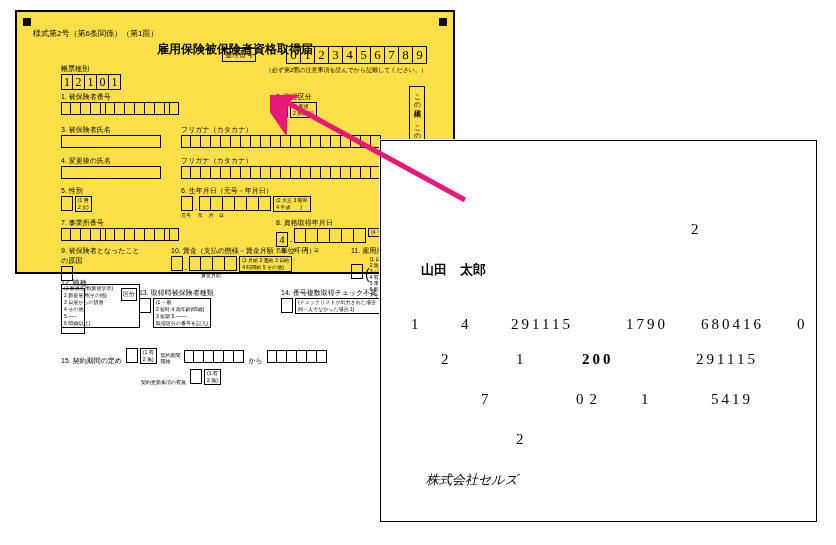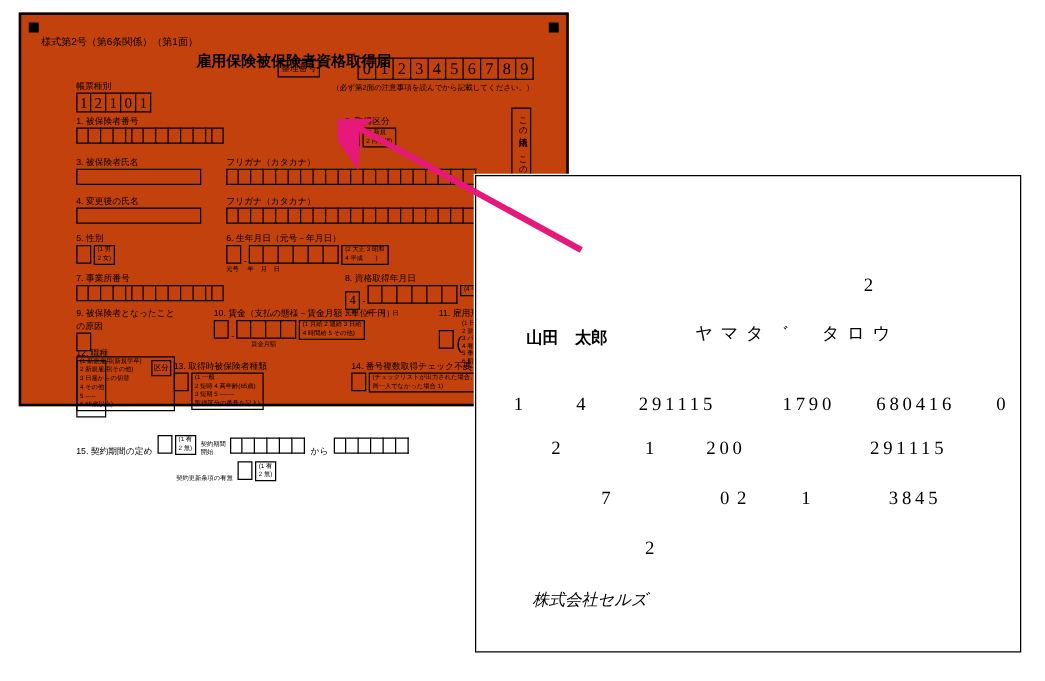--- a/index.html
+++ b/index.html
@@ -1,18 +1,18 @@
 <!DOCTYPE html>
 <html><head>
 <meta charset="utf-8">
 <style>
   html,body{margin:0;padding:0;background:#fff;font-family:"Hiragino Kaku Gothic ProN","Meiryo",sans-serif;}
   #stage{position:relative;width:836px;height:545px;background:#fff;overflow:hidden;}
   
-  .form{position:absolute;left:15px;top:10px;width:440px;height:315px;border:2px solid #000;box-sizing:border-box;background:#c2410c;}
+  .form{position:absolute;left:15px;top:10px;width:440px;height:264px;border:2px solid #000;box-sizing:border-box;background:#fde047;}
   .corner{position:absolute;width:8px;height:8px;background:#000;}
   .c-tl{left:6px;top:6px;}
   .c-tr{right:6px;top:6px;}
   .form-inner{position:absolute;left:16px;right:16px;top:16px;bottom:10px;font-size:7px;color:#000;}
   .hdr-top{font-size:8px;}
   .title{font-size:12px;font-weight:bold;text-align:center;margin-top:2px;}
   .seibango{position:absolute;right:10px;top:18px;}
   .seibango .lbl{display:inline-block;font-size:7px;border:1px solid #000;padding:1px 2px;vertical-align:middle;}
   .seibango .digits{display:inline-block;vertical-align:middle;margin-left:28px;}
   .seibango .digits span{display:inline-block;width:13px;height:16px;border:1px solid #000;border-left:none;text-align:center;font:13px/16px "Comic Sans MS",cursive;}
@@ -217,38 +217,37 @@
 
     <div class="vstrip">
       <div class="vcol">この用紙は、このまま機械</div>
     </div>
   </div>
 </div>
 
 <div class="paper">
   <div class="hand" style="left:310px;top:80px;">2</div>
   <div class="print" style="left:40px;top:120px;font-weight:bold;">山田　太郎</div>
-  <div class="hand" style="left:175px;top:117px;font-size:14px;letter-spacing:6px;">ヤマタ゛　タロウ</div>
 
   <div class="hand" style="left:30px;top:175px;">1</div>
   <div class="hand" style="left:80px;top:175px;">4</div>
   <div class="hand" style="left:130px;top:175px;letter-spacing:3px;">291115</div>
   <div class="hand" style="left:245px;top:175px;letter-spacing:3px;">1790</div>
   <div class="hand" style="left:320px;top:175px;letter-spacing:3px;">680416</div>
   <div class="hand" style="left:416px;top:175px;">0</div>
 
   <div class="hand" style="left:60px;top:210px;">2</div>
   <div class="hand" style="left:135px;top:210px;">1</div>
-  <div class="hand" style="left:184px;top:210px;letter-spacing:3px;">200</div>
+  <div class="hand" style="left:201px;top:210px;letter-spacing:3px;font-weight:bold;">200</div>
   <div class="hand" style="left:315px;top:210px;letter-spacing:3px;">291115</div>
 
   <div class="hand" style="left:100px;top:250px;">7</div>
   <div class="hand" style="left:195px;top:250px;letter-spacing:6px;">02</div>
   <div class="hand" style="left:260px;top:250px;">1</div>
-  <div class="hand" style="left:330px;top:250px;letter-spacing:3px;">3845</div>
+  <div class="hand" style="left:330px;top:250px;letter-spacing:3px;">5419</div>
 
   <div class="hand" style="left:135px;top:290px;">2</div>
 
   <div class="print" style="left:45px;top:330px;font-style:italic;">株式会社セルズ</div>
 </div>
 
 <svg class="arrow" width="220" height="120">
   <defs>
     <marker id="ah" markerWidth="16" markerHeight="16" refX="3" refY="6" orient="auto">
       <path d="M0,0 L12,6 L0,12 L3,6 Z" fill="#e6187a"></path>

